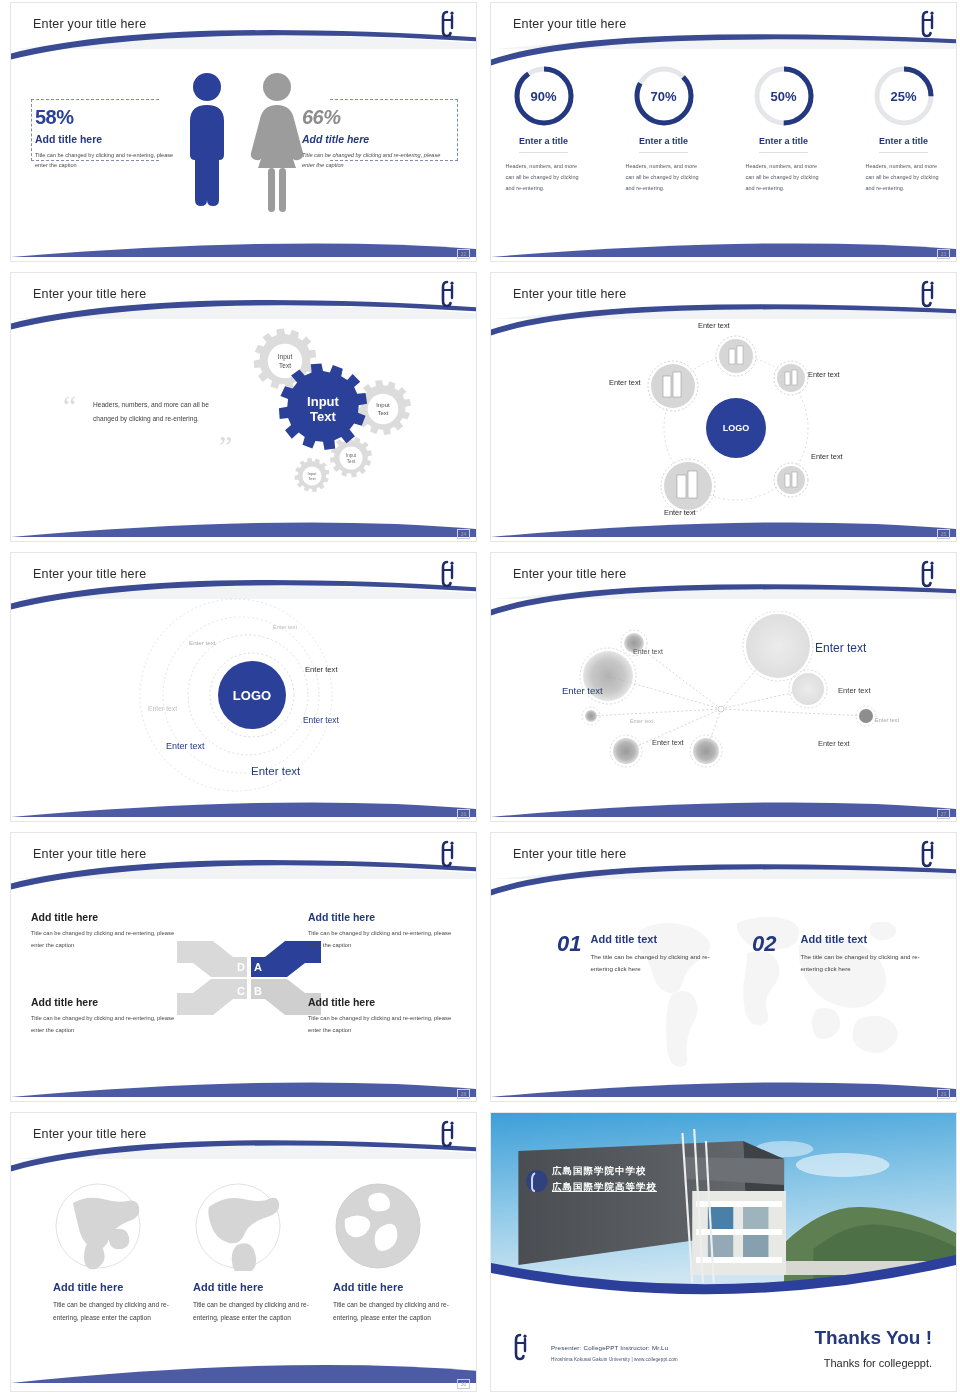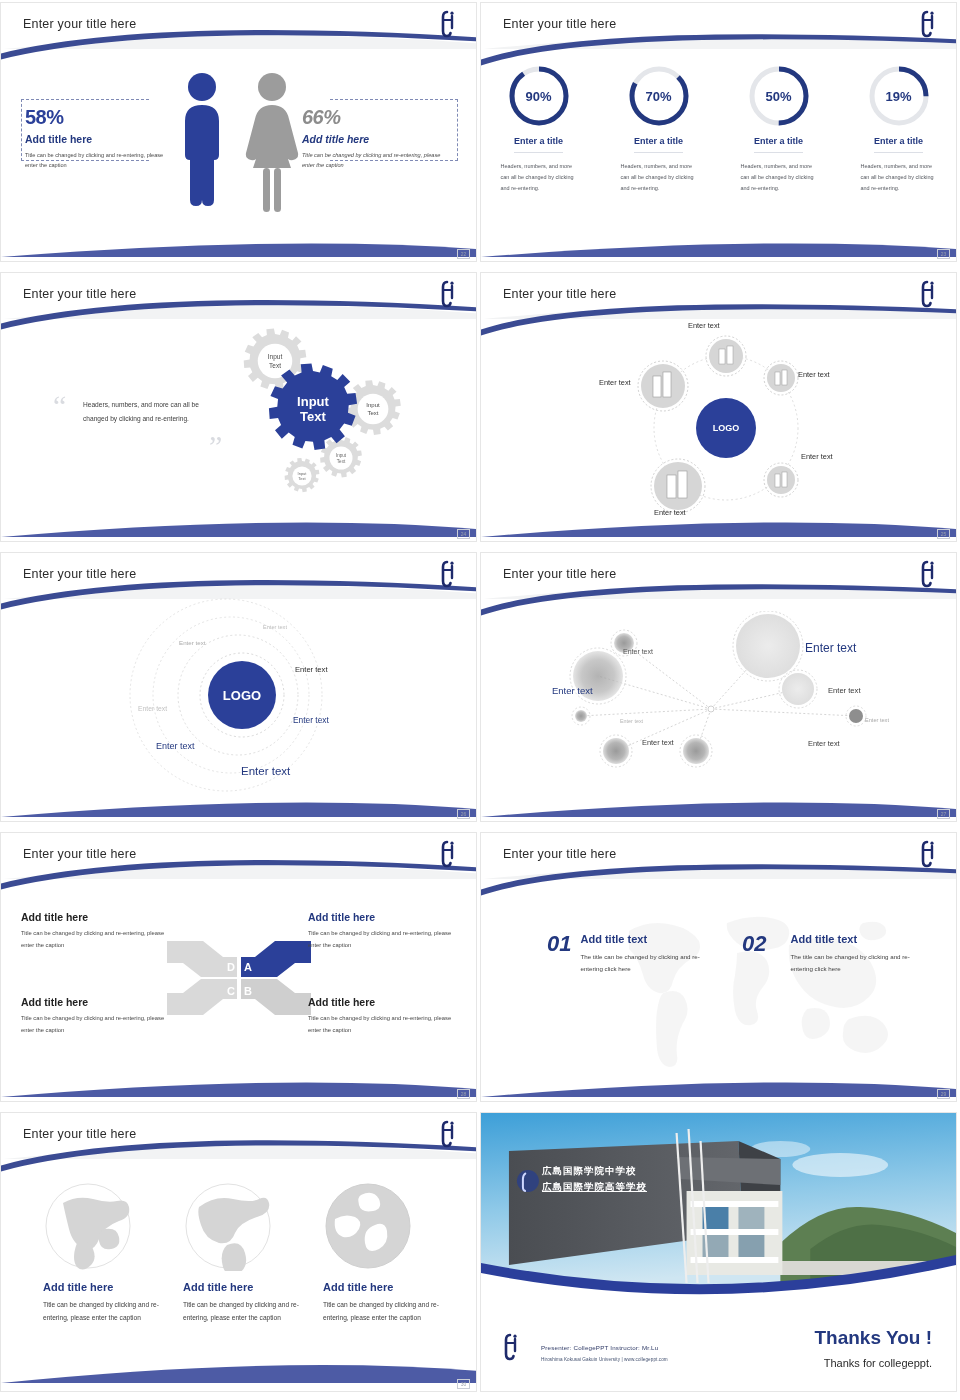--- a/index.html
+++ b/index.html
@@ -9,21 +9,21 @@
     font-family: "Liberation Sans", sans-serif;
     overflow: hidden;
   }
   #grid {
     width: 960px; height: 1400px;
     display: grid;
     grid-template-columns: 480px 480px;
     grid-template-rows: 270px 280px 280px 280px 290px;
     background: #ffffff;
   }
-  .cell { position: relative; padding: 2px 3px 8px 0; }
+  .cell { position: relative; padding: 2px 3px 8px 10px; }
   .slide {
     position: relative;
     width: 100%; height: 100%;
     background: #ffffff;
     overflow: hidden;
     border: 1px solid #e6e6e6;
   }
   .slide .band {
     position: absolute; left: 0; top: 0; width: 100%; height: 46px;
     background: #f2f3f4;
@@ -214,21 +214,21 @@
         </div>
         <div class="ring-title">Enter a title</div>
         <div class="ring-desc">Headers, numbers, and more can all be changed by clicking and re-entering.</div>
       </div>
       <div class="ring-col">
         <div class="ring-box">
           <svg viewBox="0 0 66 66">
             <circle cx="33" cy="33" r="27" fill="none" stroke="#E4E6EA" stroke-width="5"></circle>
             <circle cx="33" cy="33" r="27" fill="none" stroke="#23387F" stroke-width="5" stroke-dasharray="42.4 169.6" transform="rotate(-90 33 33)" stroke-linecap="butt"></circle>
           </svg>
-          <div class="ring-val">19%</div>
+          <div class="ring-val">25%</div>
         </div>
         <div class="ring-title">Enter a title</div>
         <div class="ring-desc">Headers, numbers, and more can all be changed by clicking and re-entering.</div>
       </div>
     </div>
     <div class="pagenum">23</div>
   </div>
   </div>
 
   <div class="cell">

